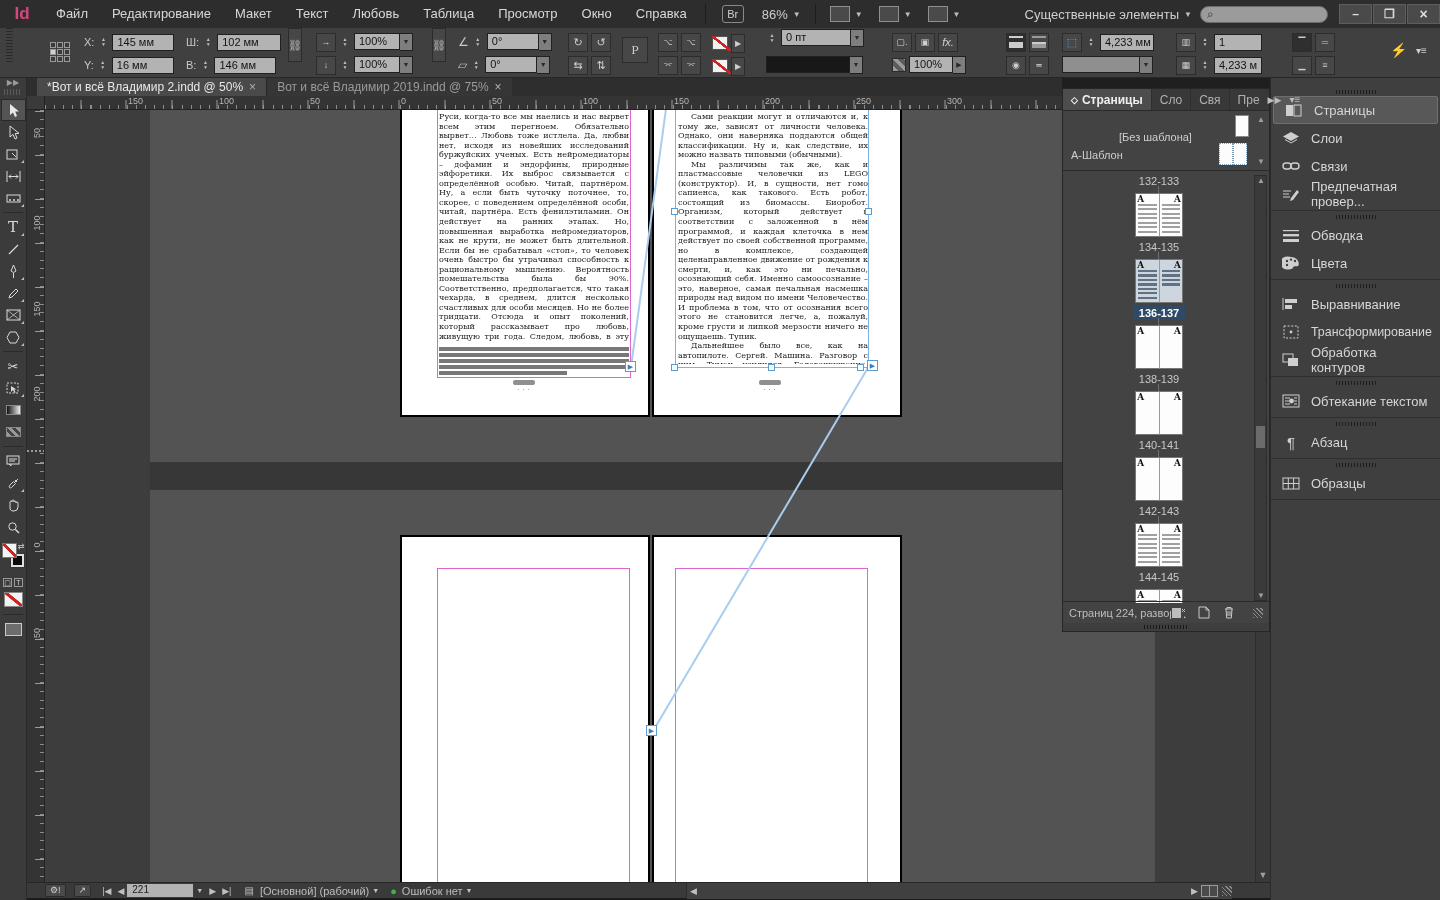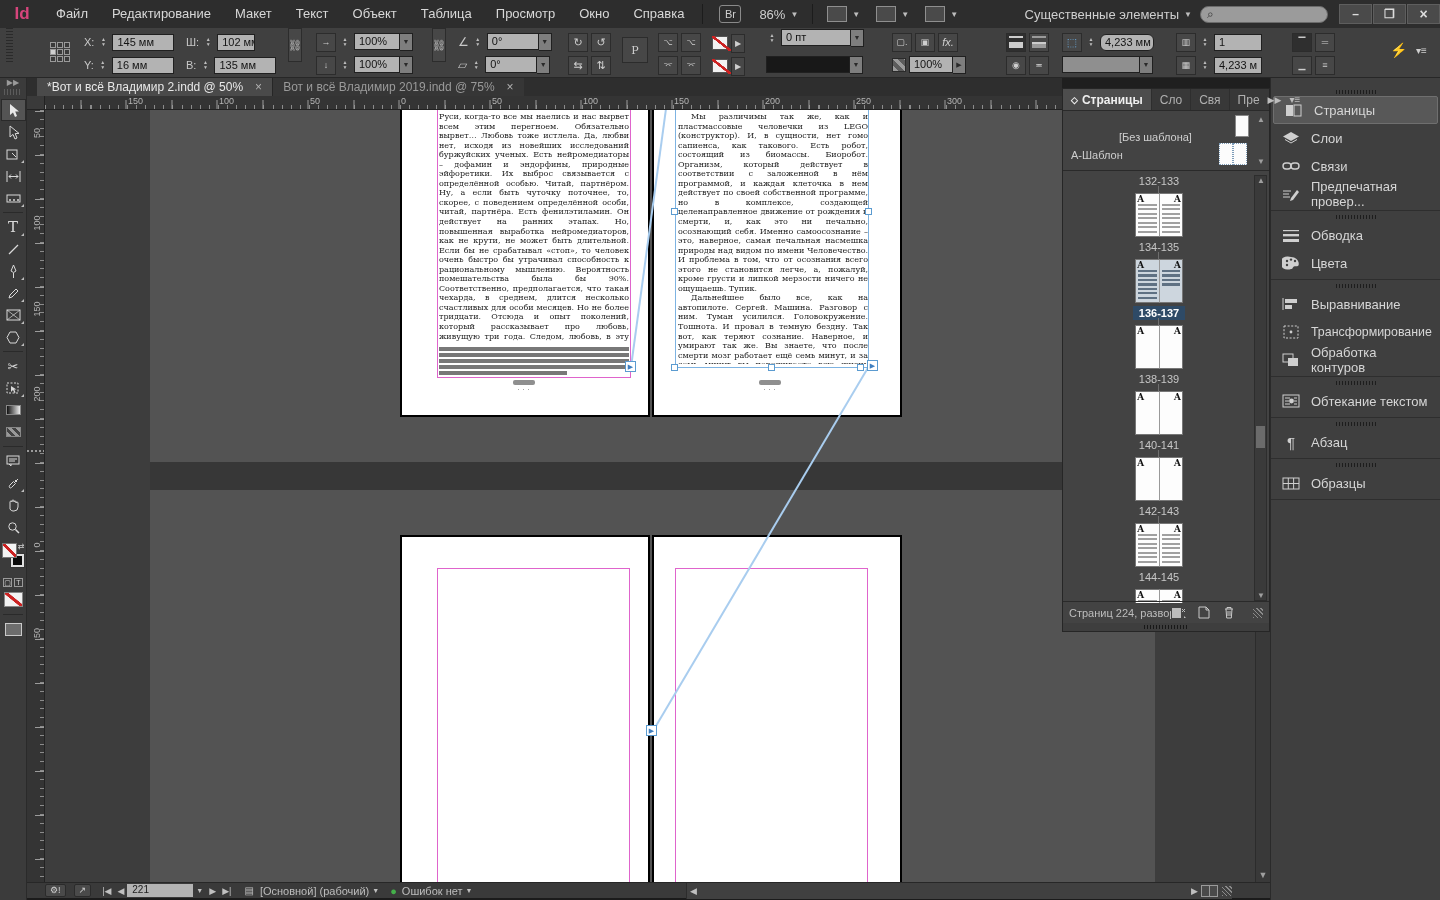--- a/index.html
+++ b/index.html
@@ -47,21 +47,21 @@
   .checker { width:14px; height:14px; border:1px solid #2a2a2a;
     background:repeating-linear-gradient(45deg,#9a9a9a 0 4px,#5c5c5c 4px 8px); }
   .proxy { display:grid; grid-template-columns:repeat(3,6px); grid-gap:1px; }
   .proxy i { width:6px; height:6px; border:1px solid #9a9a9a; background:#3a3a3a; }
   .proxy i.sel { background:#cfcfcf; }
   .lines3 { width:14px; height:12px; border-top:2px solid #ccc; border-bottom:4px solid #ccc;
     background:linear-gradient(#ccc 3px, transparent 3px); background-position:0 4px; background-repeat:no-repeat; }
 
   
   #tabbar { position:absolute; left:27px; top:78px; width:1035px; height:18px; background:#2e2e2e; z-index:30; display:flex; }
-  .dtab { height:18px; padding:0 10px; font-size:12px; display:flex; align-items:center; gap:12px; }
+  .dtab { height:18px; padding:0 10px; font-size:12px; display:flex; align-items:center; gap:6px; }
   .dtab.active { background:#4a4a4a; color:#e8e8e8; }
   .dtab.inactive { background:#363636; color:#9a9a9a; border-left:1px solid #262626; }
   .dtab .x { font-size:12px; color:#b0b0b0; }
 
   
   #hruler { position:absolute; left:45px; top:96px; width:1225px; height:14px; background:#343434;
     border-bottom:1px solid #222; z-index:28; overflow:hidden; }
   #hruler .ticks { position:absolute; left:0; bottom:0; width:100%; height:4px;
     background:repeating-linear-gradient(to right,#8b8b8b 0 1px,transparent 1px 9.1px); }
   #hruler .ticks2 { position:absolute; left:0; bottom:0; width:100%; height:9px;
@@ -181,21 +181,21 @@
 </style>
 </head>
 <body class="nosel">
 
 <div id="menubar">
   <div id="logo">Id</div>
   <div class="menu-item">Файл</div>
   <div class="menu-item">Редактирование</div>
   <div class="menu-item">Макет</div>
   <div class="menu-item">Текст</div>
-  <div class="menu-item">Объект</div>
+  <div class="menu-item">Любовь</div>
   <div class="menu-item">Таблица</div>
   <div class="menu-item">Просмотр</div>
   <div class="menu-item">Окно</div>
   <div class="menu-item">Справка</div>
   <div class="mb-sep"></div>
   <div id="br-btn">Br</div>
   <div class="dd">
     <span>86%</span>
     <span class="car">▼</span>
   </div>
@@ -258,29 +258,29 @@
       </div>
     <div class="fld" style="width:62px;">16 мм</div>
   </div>
 
   <div class="cb" style="left:186px; top:4px;">
     <span>Ш:</span>
     <div class="spin">
         <span>▲</span>
         <span>▼</span>
       </div>
-    <div class="fld" style="width:38px;">102 мм</div>
+    <div class="fld" style="width:64px;">102 мм</div>
   </div>
   <div class="cb" style="left:186px; top:27px;">
     <span>В:</span>
     <div class="spin">
         <span>▲</span>
         <span>▼</span>
       </div>
-    <div class="fld" style="width:62px;">135 мм</div>
+    <div class="fld" style="width:62px;">146 мм</div>
   </div>
   <div class="cb" style="left:288px; top:7px;">
       <div class="chain">⛓</div>
     </div>
 
   <div class="cb" style="left:316px; top:4px;">
     <div class="cbtn" style="font-size:9px;">→</div>
     <div class="spin">
         <span>▲</span>
         <span>▼</span>
@@ -399,21 +399,21 @@
     <div class="cbtn" style="font-size:9px;">◉</div>
     <div class="cbtn" style="font-size:9px;">≖</div>
   </div>
 
   <div class="cb" style="left:1062px; top:4px;">
     <div class="cbtn" style="color:#6fb3e8;">⬚</div>
     <div class="spin">
         <span>▲</span>
         <span>▼</span>
       </div>
-    <div class="fld" style="width:54px;border-radius:6px;">4,233 мм</div>
+    <div class="fld" style="width:54px;">4,233 мм</div>
   </div>
   <div class="cb" style="left:1062px; top:27px;">
     <div class="fldd">
         <div class="fld" style="width:78px; background:#8f8f8f;"></div>
         <div class="da">▼</div>
       </div>
   </div>
 
   <div class="cb" style="left:1176px; top:4px;">
     <div class="cbtn" style="font-size:9px;">▥</div>
@@ -611,20 +611,21 @@
     <div class="greekbar" style="left:1px; top:238px; width:190px; height:4px;"></div>
     <div class="greekbar" style="left:1px; top:244px; width:190px; height:4px;"></div>
     <div class="greekbar" style="left:1px; top:250px; width:190px; height:4px;"></div>
     <div class="greekbar" style="left:1px; top:256px; width:190px; height:4px;"></div>
     <div class="greekbar" style="left:1px; top:262px; width:128px; height:4px;"></div>
   </div>
   <div class="port" style="left:580px; top:251px;">▶</div>
 
   <div class="abs" style="left:630px; top:-2px; width:194px; height:260px; border:1px solid #7db3e2; border-top:none;">
     <div class="bodytext" style="position:absolute; left:2px; top:4px; width:190px; height:252px;">
+      <p>Сами реакции могут и отличаются и, к тому же, зависят от личности человека. Однако, они наверняка поддаются общей классификации. Ну и, как следствие, их можно назвать типовыми (обычными).</p>
       <p>Мы различимы так же, как и пластмассовые человечки из LEGO (конструктор). И, в сущности, нет гомо сапиенса, как такового. Есть робот, состоящий из биомассы. Биоробот. Организм, который действует в соответствии с заложенной в нём программой, и каждая клеточка в нем действует по своей собственной программе, но в комплексе, создающей целенаправленное движение от рождения к смерти, и, как это ни печально, осознающий себя. Именно самоосознание – это, наверное, самая печальная насмешка природы над видом по имени Человечество. И проблема в том, что от осознания всего этого не становится легче, а, пожалуй, кроме грусти и липкой мерзости ничего не ощущаешь. Тупик.</p>
       <p>Дальнейшее было все, как на автопилоте. Сергей. Машина. Разговор с ним. Туман усилился. Головокружение. Тошнота. И провал в темную бездну. Так вот, как теряют сознание. Наверное, и умирают так же. Вы знаете, что после смерти мозг работает ещё семь минут, и за семь минут вы переживаете всю жизнь снова, как во сне, потому что во сне время растягивается. В таком случае, вдруг вы сейчас в этих семи минутах. Откуда Вы знаете, живы вы сейчас или уже умерли и переживаете старые воспоминания? Надеюсь, я еще жив. У меня миссия. Мне нельзя умирать</p>
     </div>
   </div>
   <div class="handle" style="left:626px; top:98px;"></div>
   <div class="handle" style="left:820px; top:98px;"></div>
   <div class="handle" style="left:626px; top:254px;"></div>
   <div class="handle" style="left:723px; top:254px;"></div>
   <div class="handle" style="left:812px; top:254px;"></div>
   <div class="port" style="left:822px; top:250px;">▶</div>

